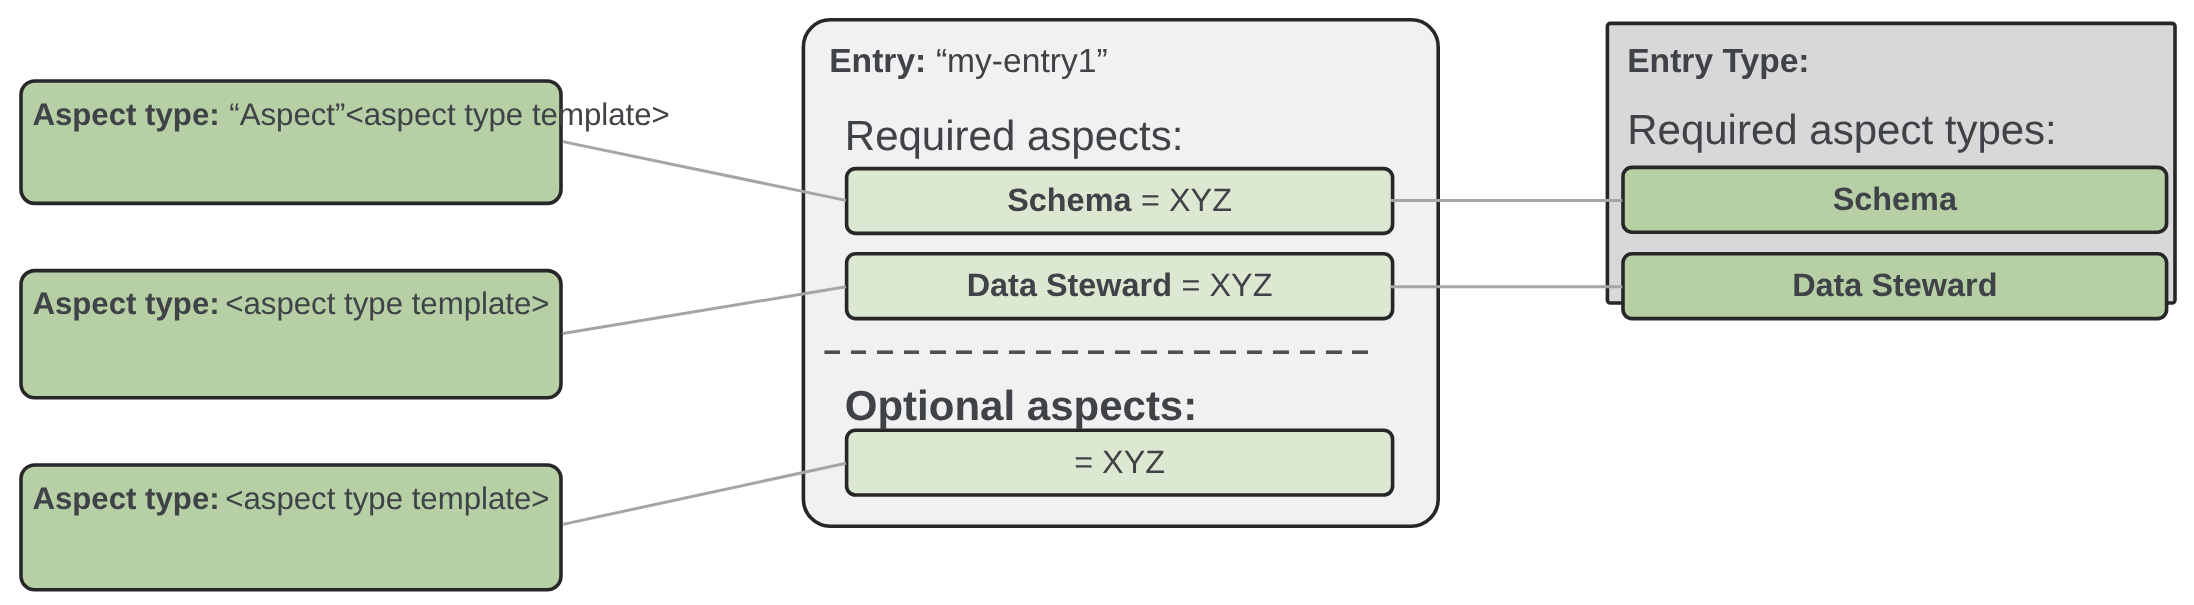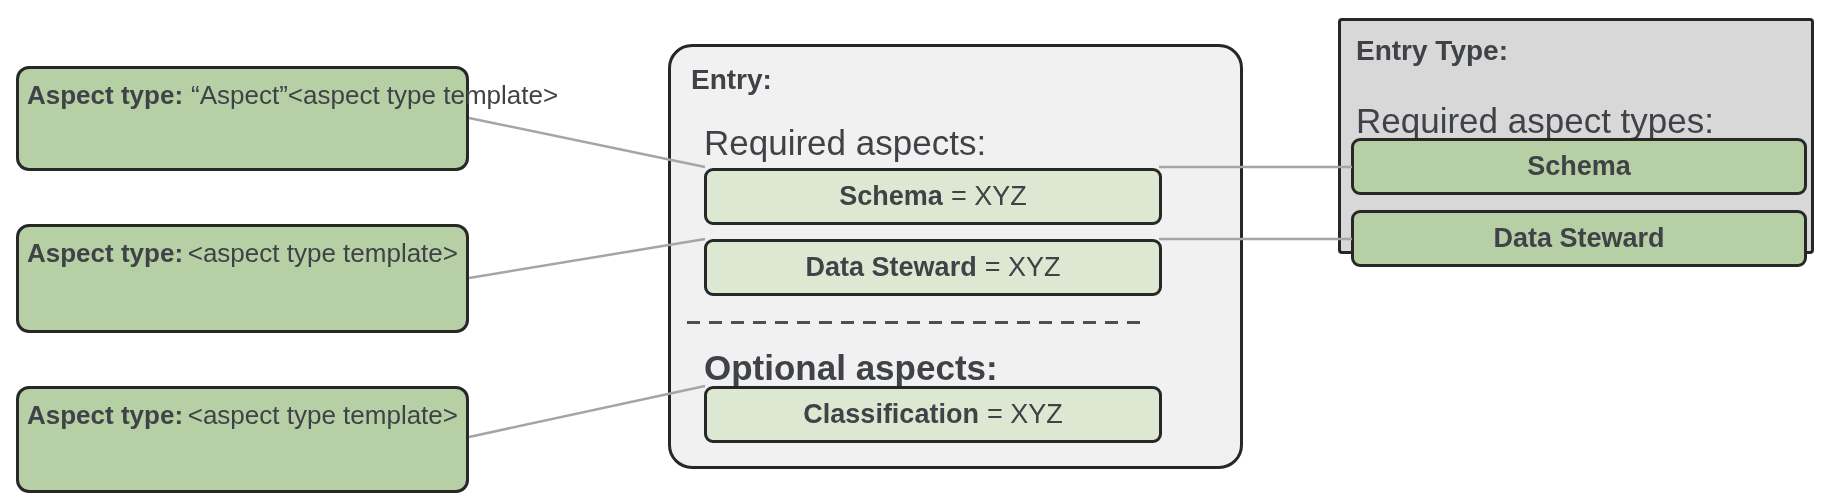--- a/index.html
+++ b/index.html
@@ -35,27 +35,26 @@
     gap: 8px;
     white-space: nowrap;
   }
   .b { font-weight: bold; }
 
   
   .entry-panel {
     position: absolute;
     left: 668px;
     top: 15px;
-    width: 575px;
+    width: 532px;
     height: 425px;
     background: var(--panel-light, #f1f1f1);
     border: 3px solid var(--border-dark, #272727);
     border-radius: 24px;
     box-sizing: border-box;
-    margin-top: 29px;
   }
   .panel-title {
     position: absolute;
     display: flex;
     gap: 8px;
     font-size: 28px;
     white-space: nowrap;
   }
   .entry-panel .panel-title { left: 20px; top: 17px; }
   .section-label {
@@ -101,21 +100,21 @@
     left: 1338px;
     top: 18px;
     width: 476px;
     height: 236px;
     background: var(--panel-gray, #d8d8d8);
     border: 3px solid var(--border-dark, #272727);
     border-radius: 4px;
     box-sizing: border-box;
   }
   .entry-type-panel .panel-title { left: 15px; top: 14px; }
-  .entry-type-panel .label-required { left: 15px; top: 80px; }
+  .entry-type-panel .label-required { left: 15px; top: 68px; }
   .type-row {
     position: absolute;
     left: 10px;
     width: 456px;
     height: 57px;
     background: var(--green-dark, #b6cfa5);
     border: 3px solid var(--border-dark, #272727);
     border-radius: 9px;
     box-sizing: border-box;
     display: flex;
@@ -172,38 +171,38 @@
       <span class="b">Aspect type:</span>
     </div>
     <div class="card-line">
       <span>&lt;aspect type template&gt;</span>
     </div>
   </div>
 
   <div class="entry-panel">
     <div class="panel-title">
       <span class="b">Entry:</span>
+      <span>“my-entry1”</span>
     </div>
     <div class="section-label label-required">Required aspects:</div>
 
     <div class="aspect-row row-schema">
       <span class="b">Schema</span>
       <span>= XYZ</span>
     </div>
     <div class="aspect-row row-data-steward">
       <span class="b">Data Steward</span>
       <span>= XYZ</span>
     </div>
 
     <div class="dash-divider"></div>
 
     <div class="section-label label-optional">Optional aspects:</div>
 
     <div class="aspect-row row-classification">
-      <span class="b">Classification</span>
       <span>= XYZ</span>
     </div>
   </div>
 
   <div class="entry-type-panel">
     <div class="panel-title">
       <span class="b">Entry Type:</span>
     </div>
     <div class="section-label label-required">Required aspect types:</div>
 

